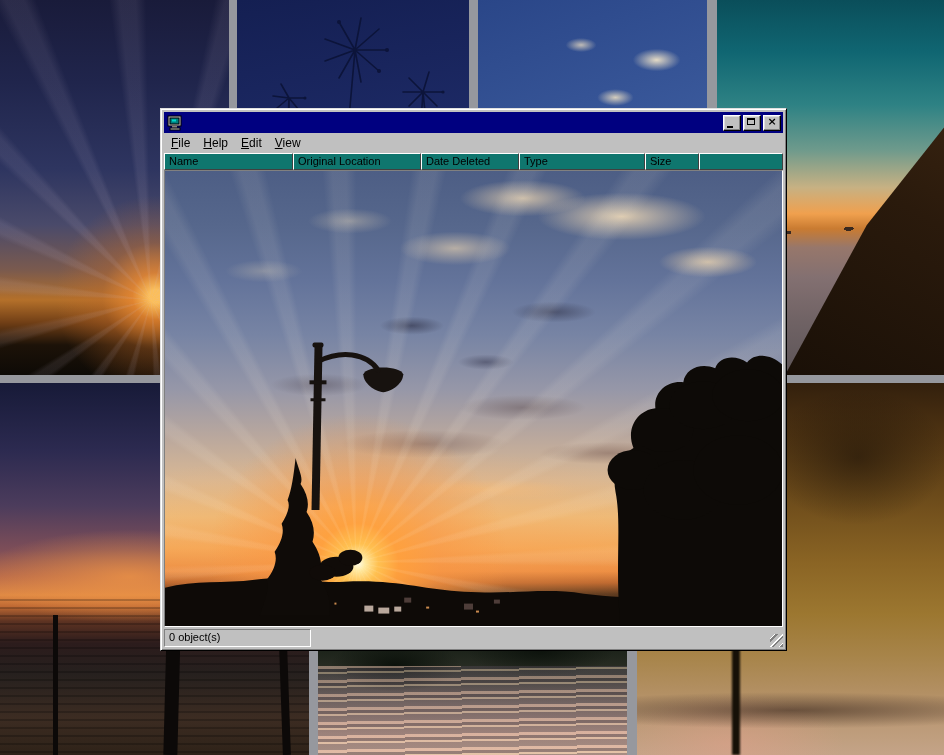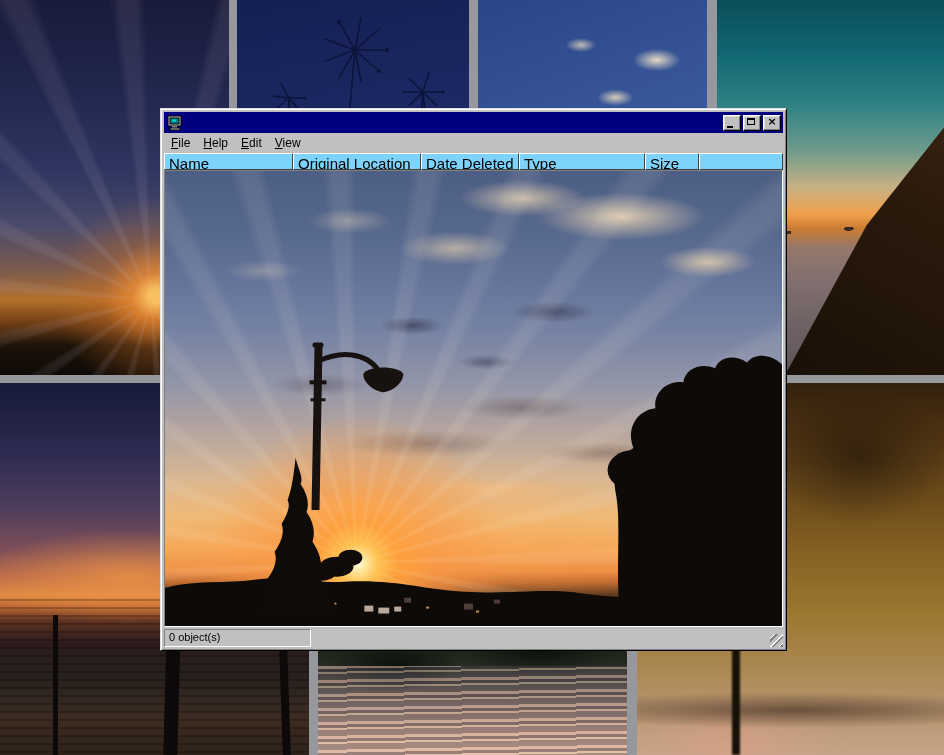--- a/index.html
+++ b/index.html
@@ -93,22 +93,22 @@
     border:1px solid;border-color:#fff #000 #000 #fff;
     box-shadow:inset -1px -1px 0 #808080, inset 1px 1px 0 #dfdfdf;cursor:default;}
   .tbtn .min{position:absolute;left:3px;bottom:2px;width:6px;height:2px;background:#000;}
   .tbtn .max{position:absolute;left:3px;top:2px;width:8px;height:7px;border:1px solid #000;border-top-width:2px;box-sizing:border-box;}
   .tbtn .cls{position:absolute;left:0;top:-1px;width:100%;text-align:center;
     font-size:11px;font-weight:bold;color:#000;line-height:14px;font-family:"DejaVu Sans",sans-serif;}
   .menubar{height:19px;display:flex;align-items:center;flex:none;padding-left:1px;}
   .menu-item{font-size:12px;color:#000;padding:1px 7px 2px 6px;cursor:default;}
   .menu-item::first-letter{text-decoration:underline;}
   .headers{height:17px;display:flex;flex:none;}
-  .hcell{background:#7dd3fc;border:1px solid;border-color:#fff #404040 #404040 #fff;
-    box-sizing:border-box;font-size:15px;color:#000;padding:1px 4px 0 4px;
+  .hcell{background:#0f766e;border:1px solid;border-color:#fff #404040 #404040 #fff;
+    box-sizing:border-box;font-size:11px;color:#000;padding:1px 4px 0 4px;
     overflow:hidden;white-space:nowrap;cursor:default;}
   .hcell.right{padding-right:6px;}
   .listarea{flex:1;position:relative;overflow:hidden;
     border:1px solid;border-color:#808080 #fff #fff #808080;box-sizing:border-box;background:#000;}
   .statusbar{height:18px;margin-top:2px;display:flex;gap:1px;flex:none;position:relative;}
   .spanel{border:1px solid;border-color:#808080 #fff #fff #808080;box-sizing:border-box;
     font-size:11px;color:#000;padding:1px 4px 0 4px;overflow:hidden;white-space:nowrap;}
   .sp1{width:147px;flex:none;}
   .sp2{flex:1;}
   .grip{position:absolute;right:0;bottom:0;width:13px;height:13px;cursor:nwse-resize;

